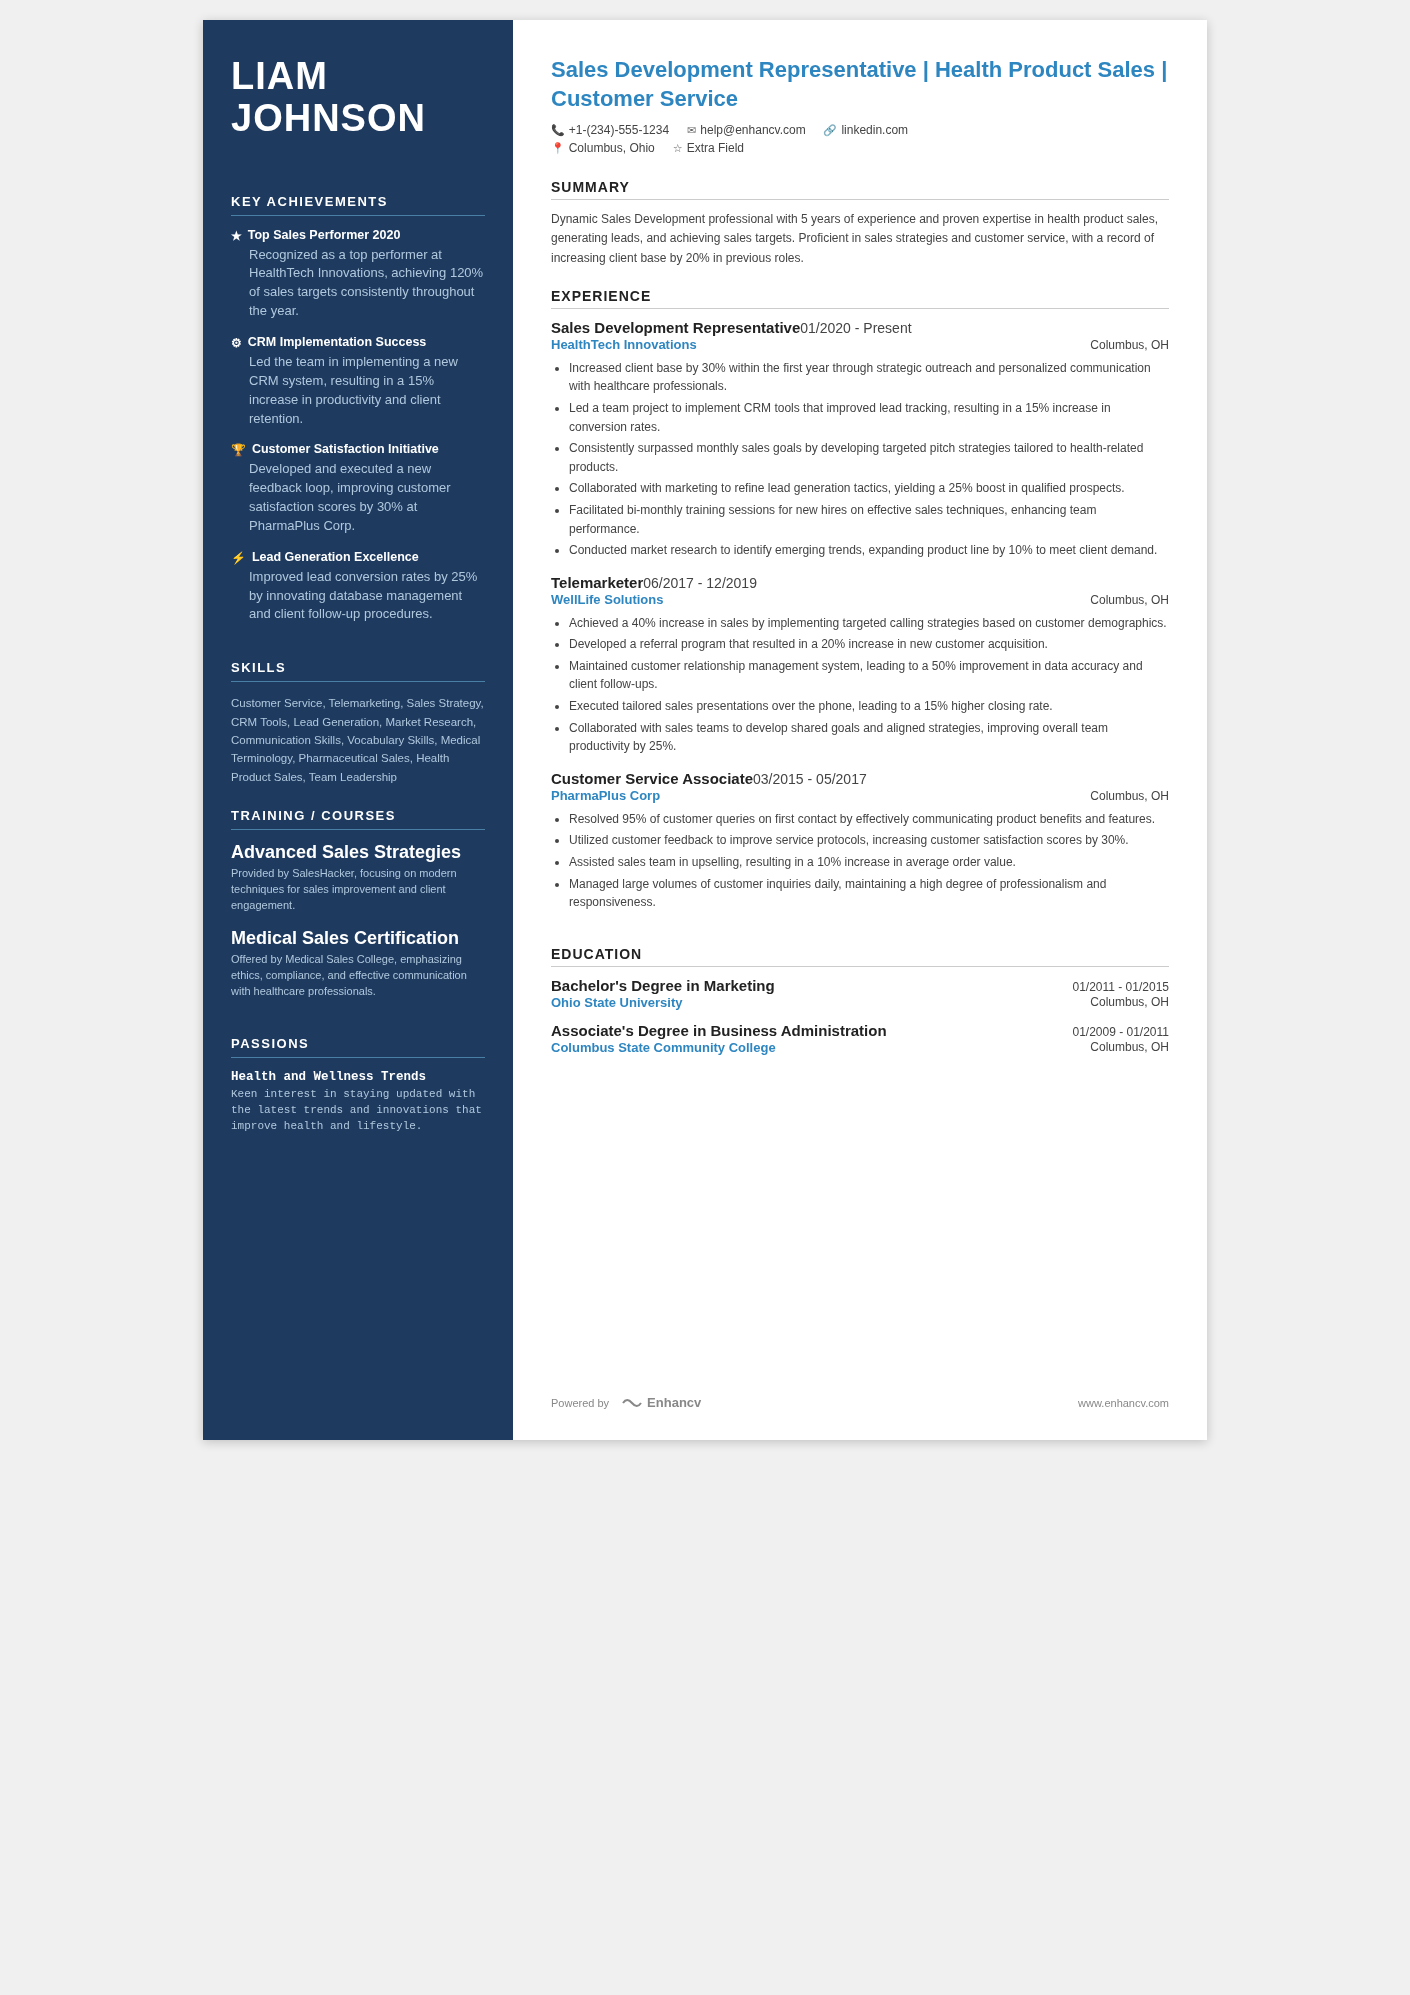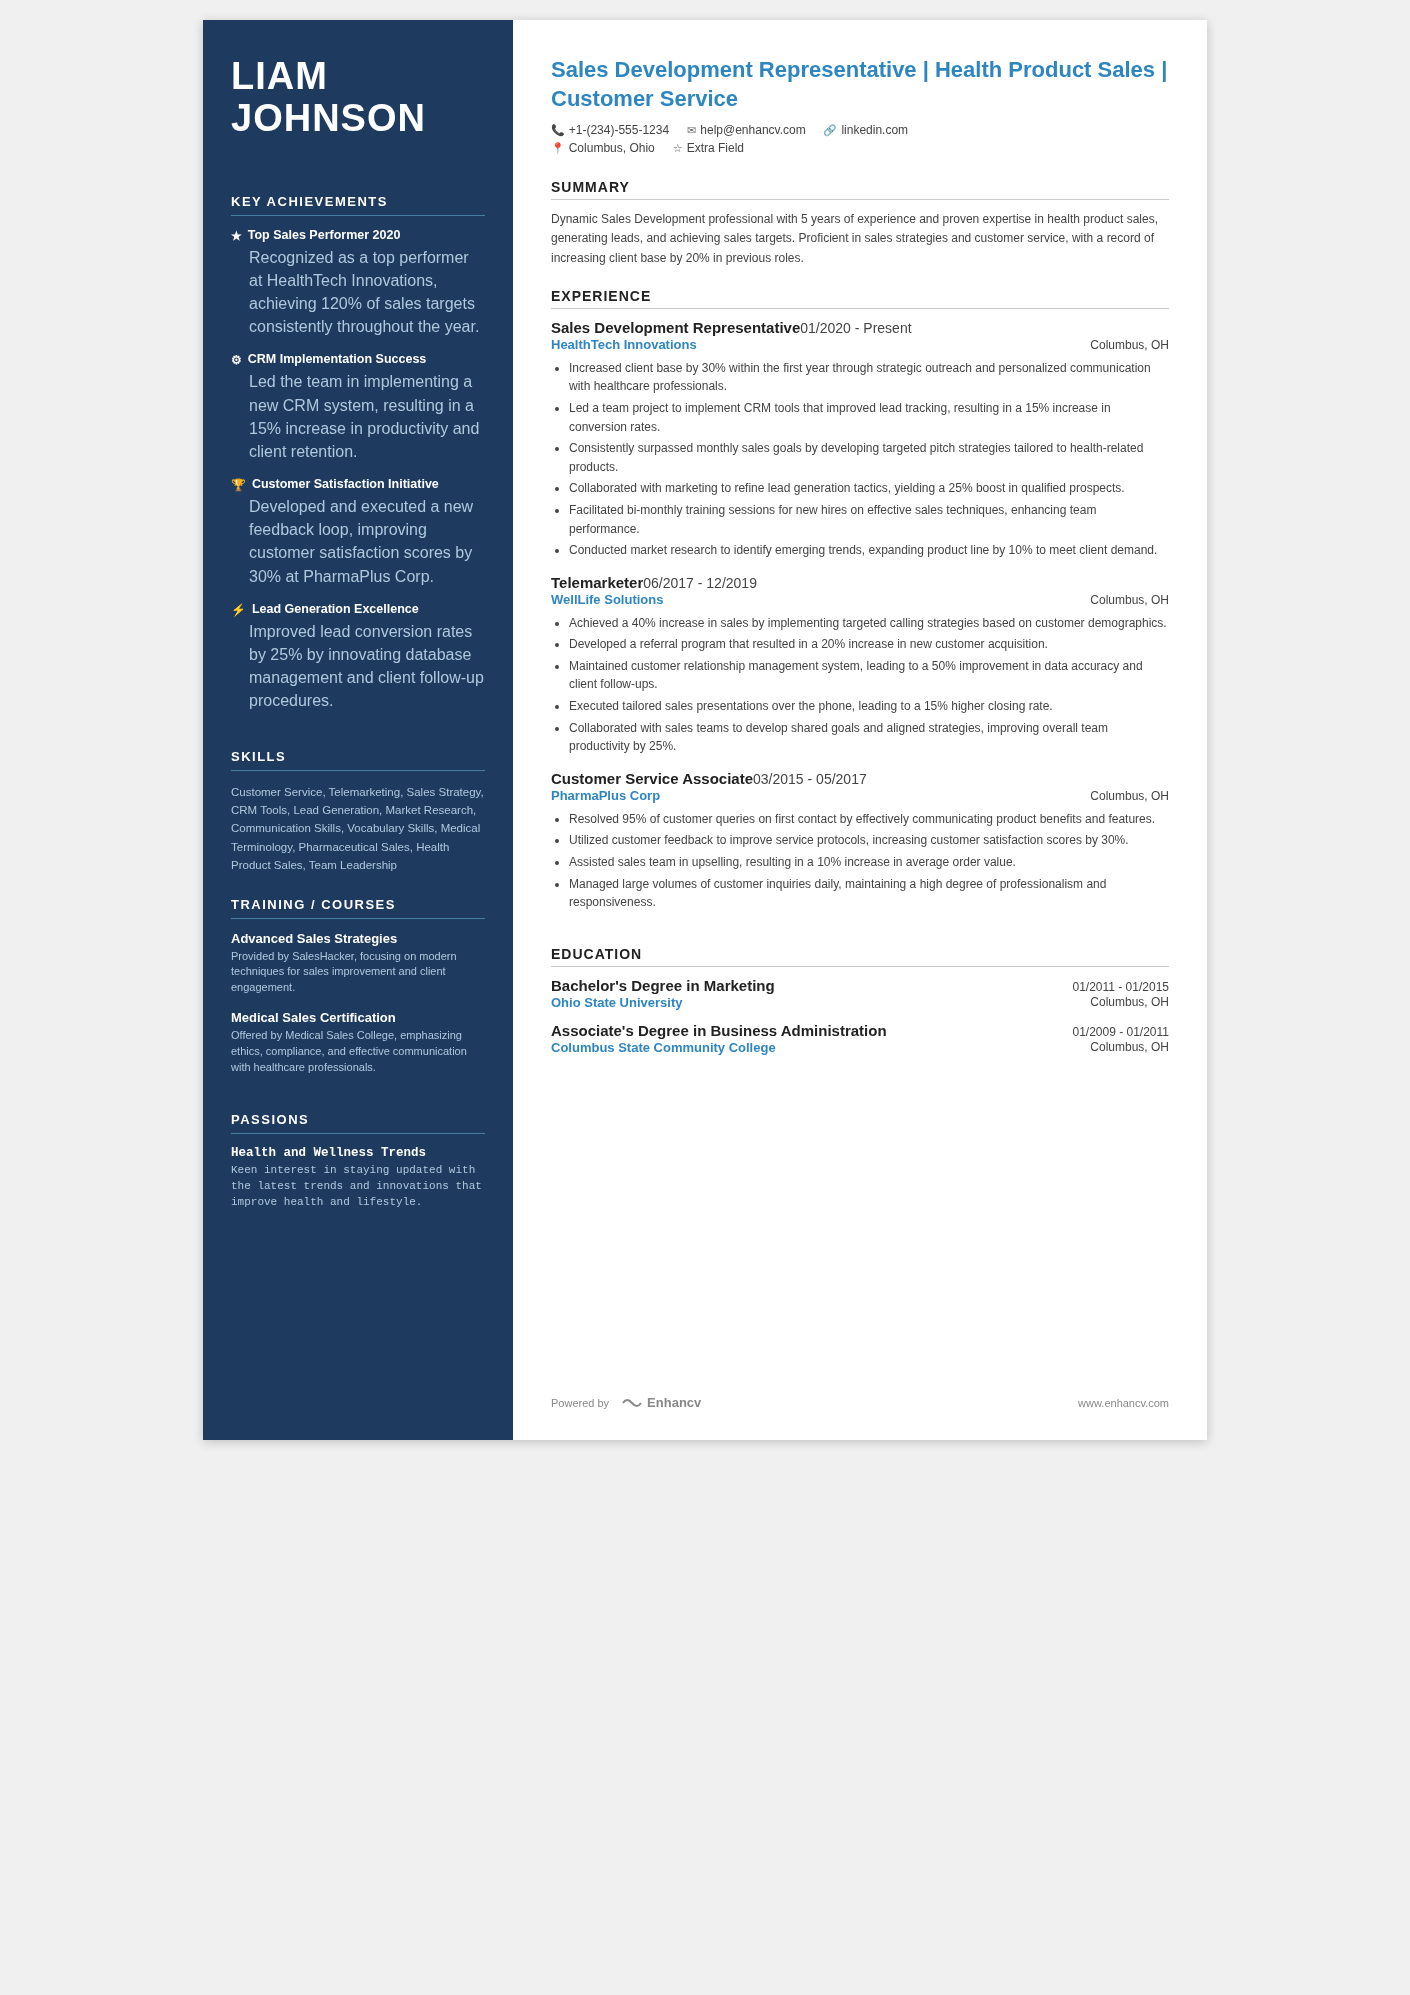--- a/index.html
+++ b/index.html
@@ -63,35 +63,35 @@
       align-items: flex-start;
       gap: 6px;
       margin-bottom: 3px;
     }
     .achievement-icon {
       font-size: 12px;
       flex-shrink: 0;
       margin-top: 1px;
     }
     .achievement-desc {
-      font-size: 16px;
+      font-size: 13px;
       color: #b0c8de;
       line-height: 1.45;
       padding-left: 18px;
     }
     .skills-text {
       font-size: 11.5px;
       color: #b0c8de;
       line-height: 1.6;
     }
     .course-item {
       margin-bottom: 14px;
     }
     .course-title {
-      font-size: 13px;
+      font-size: 18px;
       font-weight: 700;
       color: white;
       margin-bottom: 3px;
     }
     .course-desc {
       font-size: 11px;
       color: #b0c8de;
       line-height: 1.45;
     }
     .passion-item {

